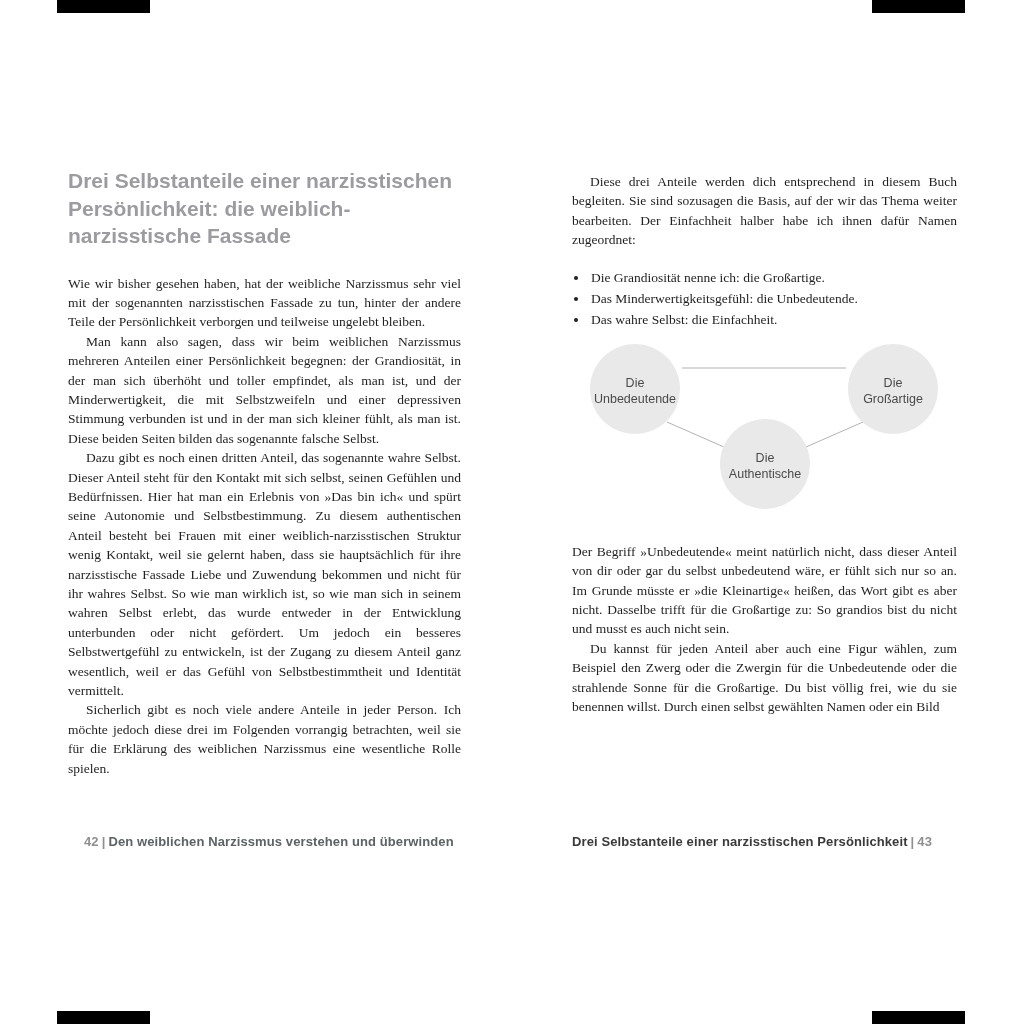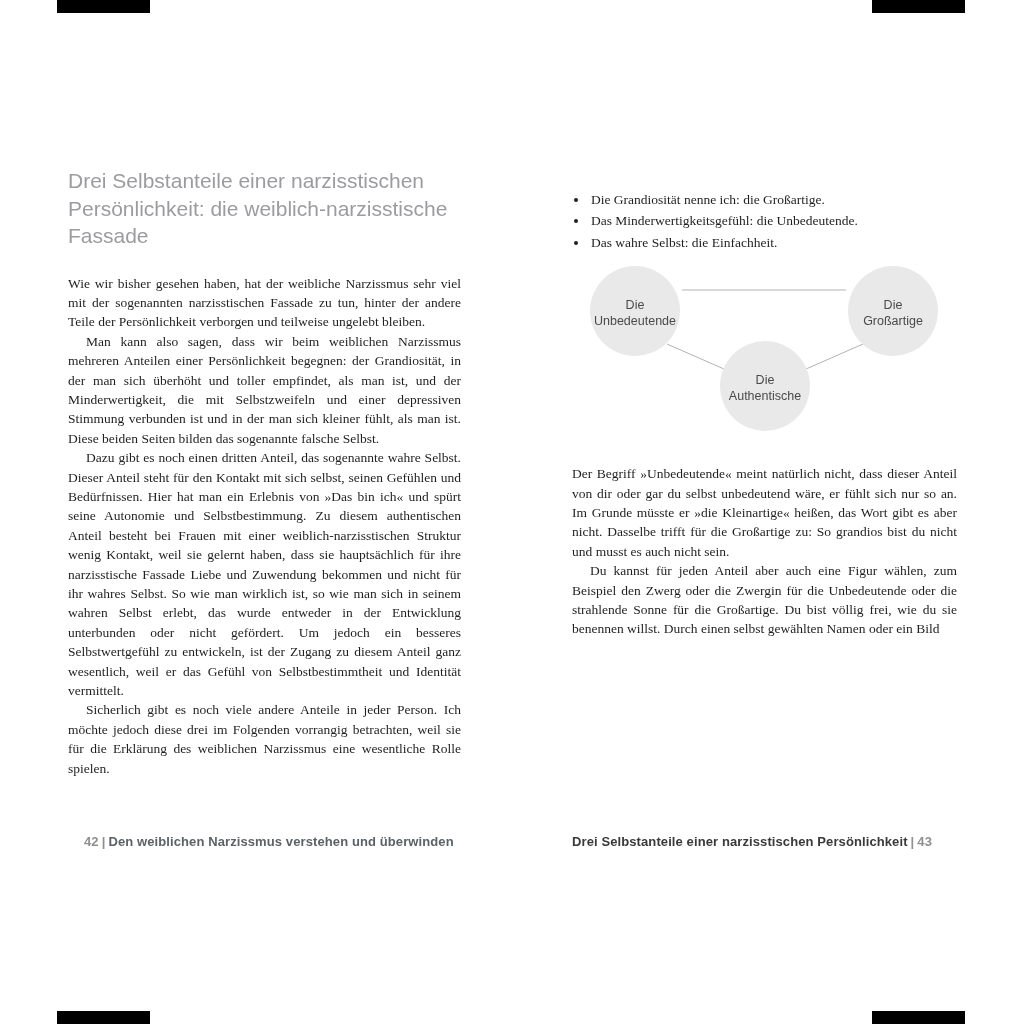--- a/index.html
+++ b/index.html
@@ -27,21 +27,21 @@
     font-size: 13.5px;
     line-height: 19.4px;
     text-align: justify;
     hyphens: auto;
   }
   .left-col { left: 68px; top: 167px; width: 393px; }
   .right-col { left: 572px; top: 172px; width: 385px; }
 
   .chapter-heading {
     font-family: "Liberation Sans", sans-serif;
-    font-weight: 400;
+    font-weight: 700;
     font-size: 21px;
     line-height: 27.5px;
     color: #9c9ca0;
     text-align: left;
     hyphens: none;
     margin-bottom: 24px;
   }
 
   p { margin: 0; }
   p.indent { text-indent: 18px; }
@@ -94,20 +94,21 @@
   <p class="indent">Man kann also sagen, dass wir beim weiblichen Narzissmus mehreren Anteilen einer Persönlichkeit begegnen: der Grandiosität, in der man sich überhöht und toller empfindet, als man ist, und der Minderwertigkeit, die mit Selbstzweifeln und einer depressiven Stimmung verbunden ist und in der man sich kleiner fühlt, als man ist. Diese beiden Seiten bilden das sogenannte falsche Selbst.</p>
   <p class="indent">Dazu gibt es noch einen dritten Anteil, das sogenannte wahre Selbst. Dieser Anteil steht für den Kontakt mit sich selbst, seinen Gefühlen und Bedürfnissen. Hier hat man ein Erlebnis von »Das bin ich« und spürt seine Autonomie und Selbstbestimmung. Zu diesem authentischen Anteil besteht bei Frauen mit einer weiblich-narzisstischen Struktur wenig Kontakt, weil sie gelernt haben, dass sie hauptsächlich für ihre narzisstische Fassade Liebe und Zuwendung bekommen und nicht für ihr wahres Selbst. So wie man wirklich ist, so wie man sich in seinem wahren Selbst erlebt, das wurde entweder in der Entwicklung unterbunden oder nicht gefördert. Um jedoch ein besseres Selbstwertgefühl zu entwickeln, ist der Zugang zu diesem Anteil ganz wesentlich, weil er das Gefühl von Selbstbestimmtheit und Identität vermittelt.</p>
   <p class="indent">Sicherlich gibt es noch viele andere Anteile in jeder Person. Ich möchte jedoch diese drei im Folgenden vorrangig betrachten, weil sie für die Erklärung des weiblichen Narzissmus eine wesentliche Rolle spielen.</p>
 </div>
 
 <div class="footer footer-left">
   <span class="num">42</span><span class="sep">|</span><span>Den weiblichen Narzissmus verstehen und überwinden</span>
 </div>
 
 <div class="col right-col">
+  <p class="indent">Diese drei Anteile werden dich entsprechend in diesem Buch begleiten. Sie sind sozusagen die Basis, auf der wir das Thema weiter bearbeiten. Der Einfachheit halber habe ich ihnen dafür Namen zugeordnet:</p>
 
   <ul class="bullets">
     <li>Die Grandiosität nenne ich: die Großartige.</li>
     <li>Das Minderwertigkeitsgefühl: die Unbedeutende.</li>
     <li>Das wahre Selbst: die Einfachheit.</li>
   </ul>
 
   <div class="diagram">
     <svg width="385" height="188" viewBox="0 0 385 188">
 

